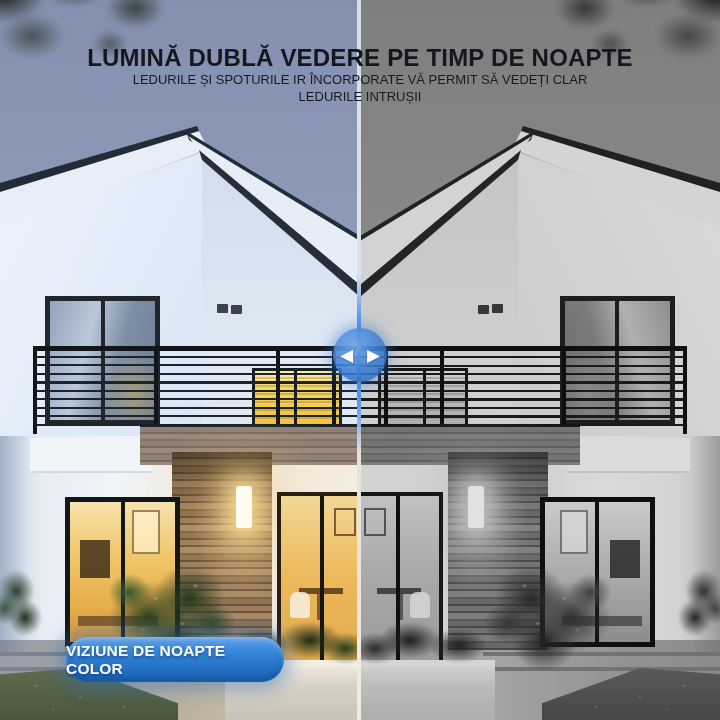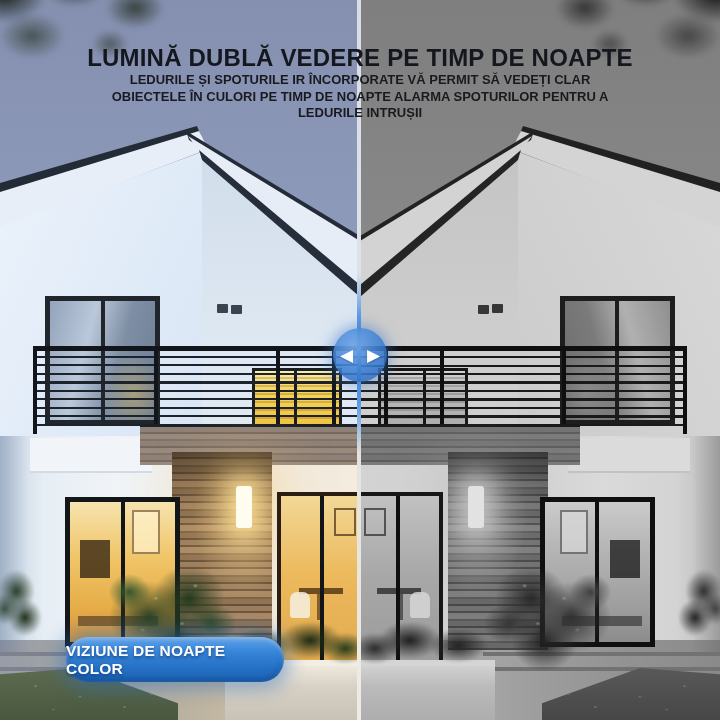--- a/index.html
+++ b/index.html
@@ -121,21 +121,21 @@
     radial-gradient(26px 30px at 45% 40%,#22361c,transparent 72%),
     radial-gradient(24px 26px at 60% 70%,#1b2c16,transparent 72%),
     radial-gradient(20px 22px at 25% 60%,#2c4424,transparent 72%);}
   .left-shade{left:0;top:436px;width:28px;height:216px;
     background:linear-gradient(90deg,rgba(88,108,140,.32),transparent);}
 
   
   .header{position:absolute;left:0;top:36px;width:720px;text-align:center;z-index:30;}
   .title{font-size:24px;font-weight:bold;letter-spacing:.2px;color:#15171e;margin:8px;}
   .subtitle{position:absolute;left:60px;top:72px;width:600px;text-align:center;z-index:30;
-    font-size:13px;font-weight:bold;line-height:16.5px;color:#191a20;}
+    font-size:13px;font-weight:normal;line-height:16.5px;color:#191a20;}
   .divider{position:absolute;left:357px;top:0;width:4px;height:720px;z-index:20;
     background:linear-gradient(180deg,#d8dde8 0%,#dde2ea 38%,#5b9ae4 44%,#4a8fe2 49%,#5b9ae4 56%,#e4e3df 63%,#efece6 100%);}
   .slider-button{position:absolute;left:333px;top:328px;width:54px;height:54px;border-radius:50%;z-index:25;
     background:radial-gradient(circle at 38% 32%,rgba(112,166,231,.95),rgba(58,125,210,.88) 55%,rgba(38,98,180,.85));
     box-shadow:0 0 14px 3px rgba(60,120,200,.5);}
   .slider-button .arr{top:50%;transform:translateY(-50%);font-size:17px;color:#fff;line-height:1;
     position:absolute;text-shadow:0 1px 2px rgba(10,40,90,.4);}
   .arr-left{left:7px;} .arr-right{right:7px;}
   .btn{position:absolute;z-index:35;display:flex;align-items:center;justify-content:center;
     border-radius:24px;color:#fff;font-weight:bold;letter-spacing:.2px;cursor:pointer;
@@ -278,21 +278,20 @@
       <div class="bush-main"></div>
       <div class="left-shade"></div>
     </div>
     </div>
 
   <div class="header">
     <h1 class="title">LUMINĂ DUBLĂ VEDERE PE TIMP DE NOAPTE</h1>
   </div>
   <div class="subtitle">
     <div>LEDURILE ȘI SPOTURILE IR ÎNCORPORATE VĂ PERMIT SĂ VEDEȚI CLAR</div>
-    <div>OBIECTELE ÎN CULORI PE TIMP DE NOAPTE ALARMA SPOTURILOR PENTRU A</div>
     <div>LEDURILE INTRUȘII</div>
   </div>
 
   <div class="divider"></div>
   <div class="slider-button">
     <span class="arr arr-left">◀</span>
     <span class="arr arr-right">▶</span>
   </div>
 
   <div class="btn btn-left">

